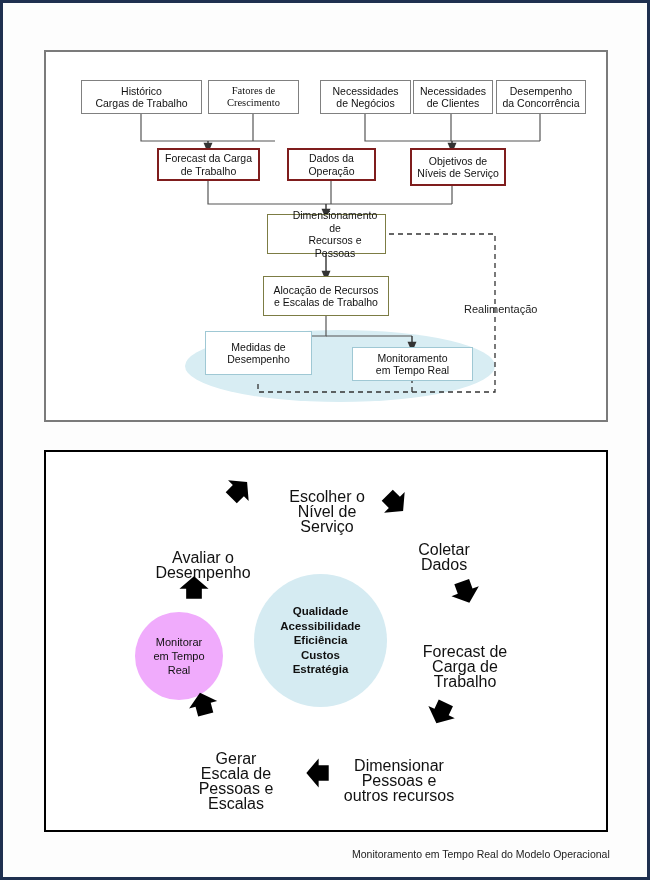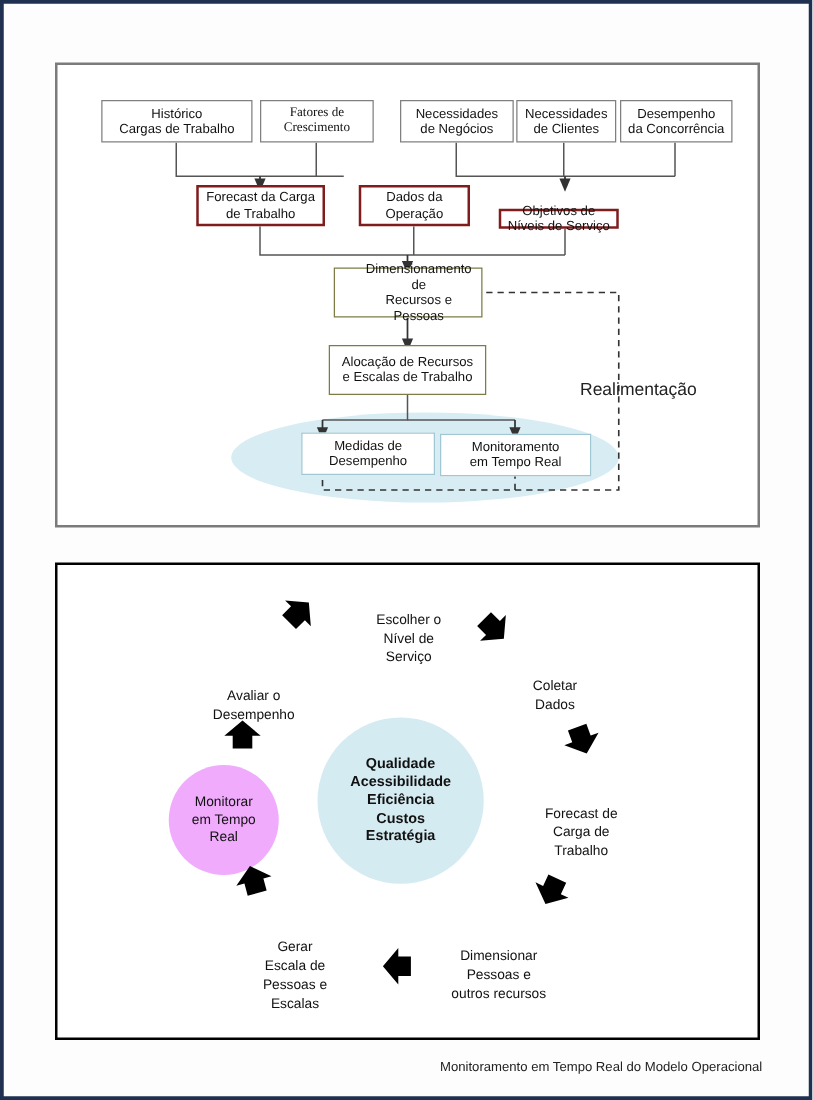--- a/index.html
+++ b/index.html
@@ -36,21 +36,21 @@
   .node.gray{border:1.5px solid #808080;}
   .node.blue{border:2px solid #7f1d1d;}
   .node.olive{border:1.5px solid #7c7c44;}
   .node.teal{border:1px solid #9fc8d4;background:#ffffff;}
 
   .ellipse-bg{
     position:absolute;left:185px;top:330px;width:310px;height:72px;
     background:#d8edf3;border-radius:50%;
   }
   .feedback-label{
-    position:absolute;left:464px;top:303px;font-size:14px;color:#222;
+    position:absolute;left:464px;top:303px;font-size:11px;color:#222;
     white-space:nowrap;
   }
 
   
   .circle-center{
     position:absolute;left:254px;top:574px;width:133px;height:133px;
     background:#d5ebf2;border-radius:50%;
     display:flex;align-items:center;justify-content:center;
   }
   .circle-center .txt{
@@ -58,21 +58,21 @@
   }
   .circle-small{
     position:absolute;left:135px;top:612px;width:88px;height:88px;
     background:#f0abfc;border-radius:50%;
     display:flex;align-items:center;justify-content:center;
   }
   .circle-small .txt{
     font-size:11px;line-height:14px;text-align:center;color:#111;
   }
   .cyc-label{
-    position:absolute;font-size:11px;line-height:15px;text-align:center;color:#111;
+    position:absolute;font-size:16px;line-height:15px;text-align:center;color:#111;
     white-space:pre-line;
   }
   .caption{
     position:absolute;left:352px;top:848px;font-size:10.5px;color:#222;
     white-space:nowrap;
   }
 </style>
 </head>
 <body>
 
@@ -149,35 +149,35 @@
 </div>
 
 <div class="node blue" style="left:157px;top:148px;width:103px;height:33px;">
   <span style="white-space:pre-line">Forecast da Carga
 de Trabalho</span>
 </div>
 <div class="node blue" style="left:287px;top:148px;width:89px;height:33px;">
   <span style="white-space:pre-line">Dados da
 Operação</span>
 </div>
-<div class="node blue" style="left:399px;top:148px;width:96px;height:16px;margin-top:19px;">
+<div class="node blue" style="left:410px;top:148px;width:96px;height:38px;">
   <span style="white-space:pre-line">Objetivos de
 Níveis de Serviço</span>
 </div>
 
 <div class="node olive" style="left:267px;top:214px;width:119px;height:40px;padding-left:20px;">
   <span style="white-space:pre-line">Dimensionamento de
 Recursos e Pessoas</span>
 </div>
 <div class="node olive" style="left:263px;top:276px;width:126px;height:40px;">
   <span style="white-space:pre-line">Alocação de Recursos
 e Escalas de Trabalho</span>
 </div>
 
-<div class="node teal" style="left:205px;top:346px;width:107px;height:34px;margin-left:36px;">
+<div class="node teal" style="left:205px;top:331px;width:107px;height:44px;">
   <span style="white-space:pre-line">Medidas de
 Desempenho</span>
 </div>
 <div class="node teal" style="left:352px;top:347px;width:121px;height:34px;">
   <span style="white-space:pre-line">Monitoramento
 em Tempo Real</span>
 </div>
 
 <div class="feedback-label">Realimentação</div>
 

